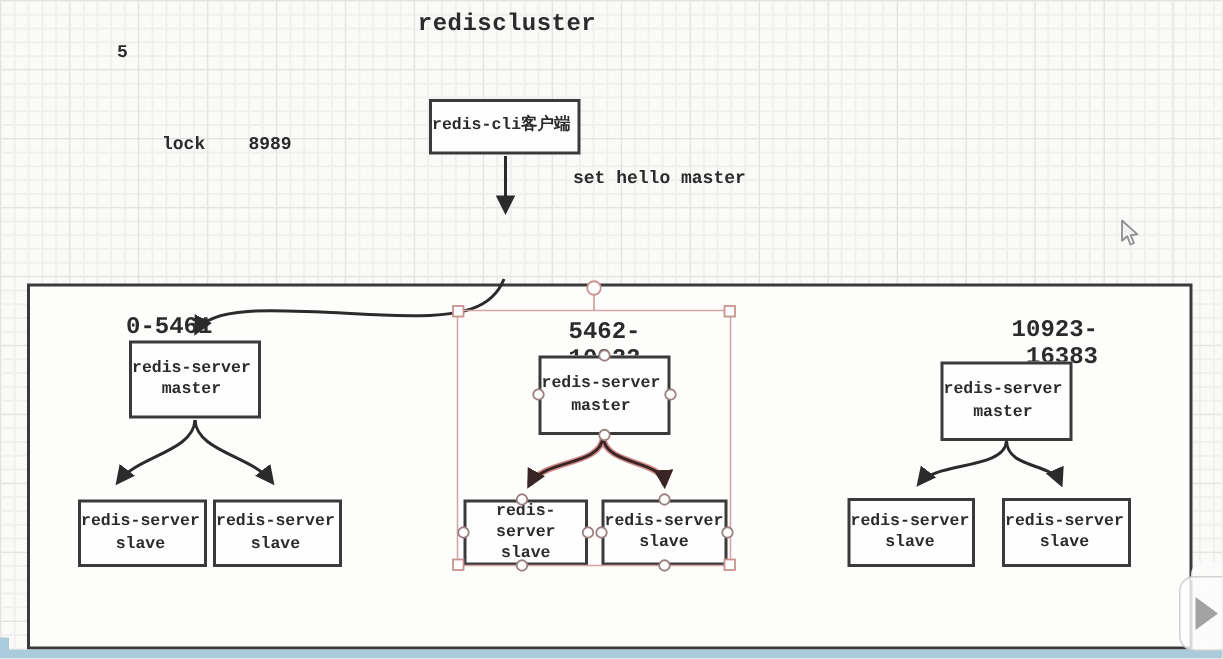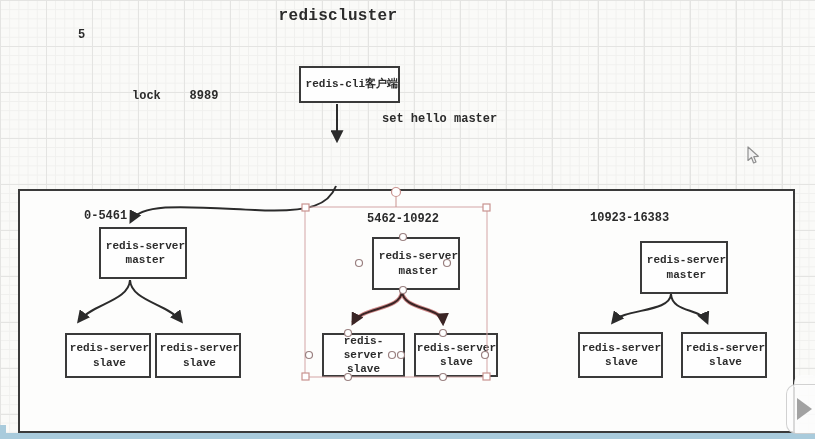--- a/index.html
+++ b/index.html
@@ -13,29 +13,29 @@
       linear-gradient(#f0f0ee 1px,transparent 1px),
       linear-gradient(90deg,#f0f0ee 1px,transparent 1px);
     background-size:46px 46px,46px 46px,9.2px 9.2px,9.2px 9.2px;
     color:#2b2b2b;
   }
   .abs{position:absolute;}
   .title{left:238px;top:7px;width:200px;text-align:center;font-size:16px;font-weight:700;letter-spacing:.3px;}
   .small-note{font-size:12px;font-weight:700;white-space:pre;}
   .node{
     background:#fefefe;border:2px solid #3a3a3a;
-    display:flex;align-items:center;justify-content:flex-end;text-align:center;
+    display:flex;align-items:center;justify-content:flex-start;text-align:center;
     font-weight:700;font-size:11px;line-height:1.3;white-space:pre-line;
-    box-sizing:border-box;z-index:3;margin-left:13px;
+    box-sizing:border-box;z-index:3;
   }
   .container-box{
     left:18px;top:189px;width:777px;height:244px;
     background:#fdfdfc;border:2px solid #3a3a3a;box-sizing:border-box;z-index:1;
   }
-  .range-label{font-size:12px;font-weight:700;z-index:3;}
+  .range-label{font-size:16px;font-weight:700;z-index:3;}
   svg.layer{position:absolute;left:0;top:0;pointer-events:none;}
   .edges{z-index:2;}
   .selection{z-index:4;}
   .cursor{z-index:6;}
   .bottom-bar{left:0;bottom:0;width:815px;height:6px;background:#a9cbdc;z-index:5;}
   .bottom-notch{left:0;bottom:5px;width:6px;height:9px;background:#a9cbdc;z-index:5;}
   .play-overlay{
     left:786px;top:384px;width:42px;height:50px;
     background:rgba(252,252,252,.82);border:1px solid rgba(180,180,180,.6);
     border-radius:10px;z-index:7;box-sizing:border-box;
@@ -72,21 +72,21 @@
     <path d="M402,291 C401,311 362,306 353,323" stroke="#d08a8a" stroke-width="4" fill="none"></path>
     <path d="M402,291 C403,311 442,306 443,323" stroke="#d08a8a" stroke-width="4" fill="none"></path>
     <path d="M402,291 C401,311 362,306 353,323" stroke="#3a2525" stroke-width="2" fill="none" marker-end="url(#ah2)"></path>
     <path d="M402,291 C403,311 442,306 443,323" stroke="#3a2525" stroke-width="2" fill="none" marker-end="url(#ah2)"></path>
     <path d="M671,294 C670,313 624,308 613,322" stroke="#2b2b2b" stroke-width="2" fill="none" marker-end="url(#ah)"></path>
     <path d="M671,294 C672,313 701,308 707,322" stroke="#2b2b2b" stroke-width="2" fill="none" marker-end="url(#ah)"></path>
   </svg>
 
   <div class="abs title">rediscluster</div>
   <div class="abs small-note" style="left:78px;top:28px;">5</div>
-  <div class="abs small-note" style="left:108px;top:89px;margin-left:24px;">lock    8989</div>
+  <div class="abs small-note" style="left:108px;top:89px;">lock    8989</div>
   <div class="abs small-note" style="left:382px;top:112px;">set hello master</div>
 
   <div class="abs node" style="left:286px;top:66px;width:101px;height:37px;">
     <span>redis-cli客户端</span>
   </div>
 
   <div class="abs range-label" style="left:84px;top:209px;">0-5461</div>
   <div class="abs node" style="left:86px;top:227px;width:88px;height:52px;">
     <span>redis-server
 master</span>
@@ -107,21 +107,21 @@
   </div>
   <div class="abs node" style="left:309px;top:333px;width:83px;height:44px;">
     <span>redis-server
 slave</span>
   </div>
   <div class="abs node" style="left:401px;top:333px;width:84px;height:44px;">
     <span>redis-server
 slave</span>
   </div>
 
-  <div class="abs range-label" style="left:590px;top:211px;width:96px;text-align:left;">10923-16383</div>
+  <div class="abs range-label" style="left:636px;top:211px;width:96px;text-align:right;">10923-16383</div>
   <div class="abs node" style="left:627px;top:241px;width:88px;height:53px;">
     <span>redis-server
 master</span>
   </div>
   <div class="abs node" style="left:565px;top:332px;width:85px;height:46px;">
     <span>redis-server
 slave</span>
   </div>
   <div class="abs node" style="left:668px;top:332px;width:86px;height:46px;">
     <span>redis-server

